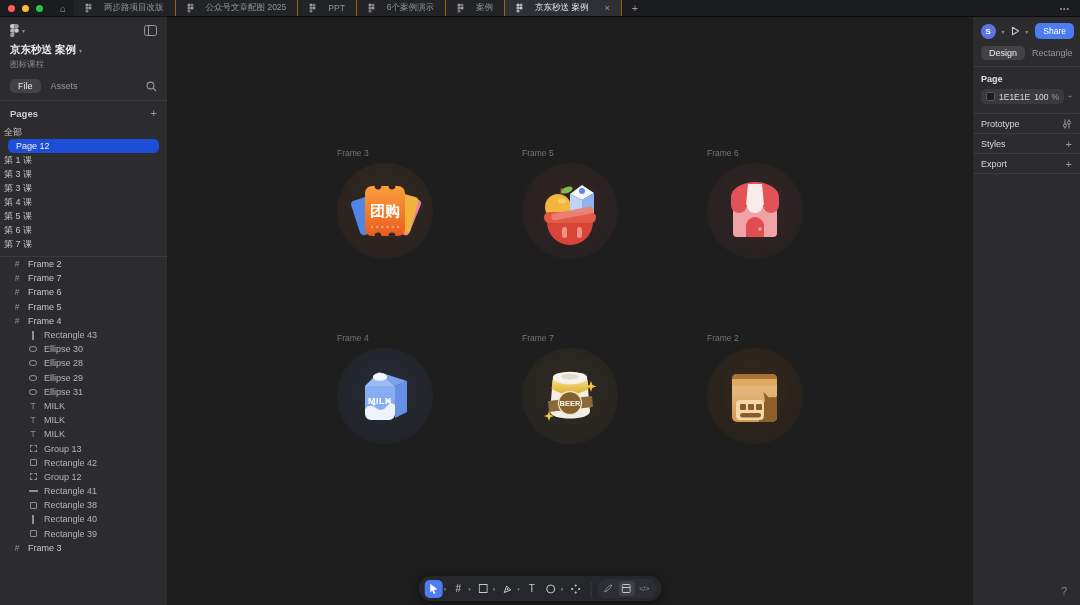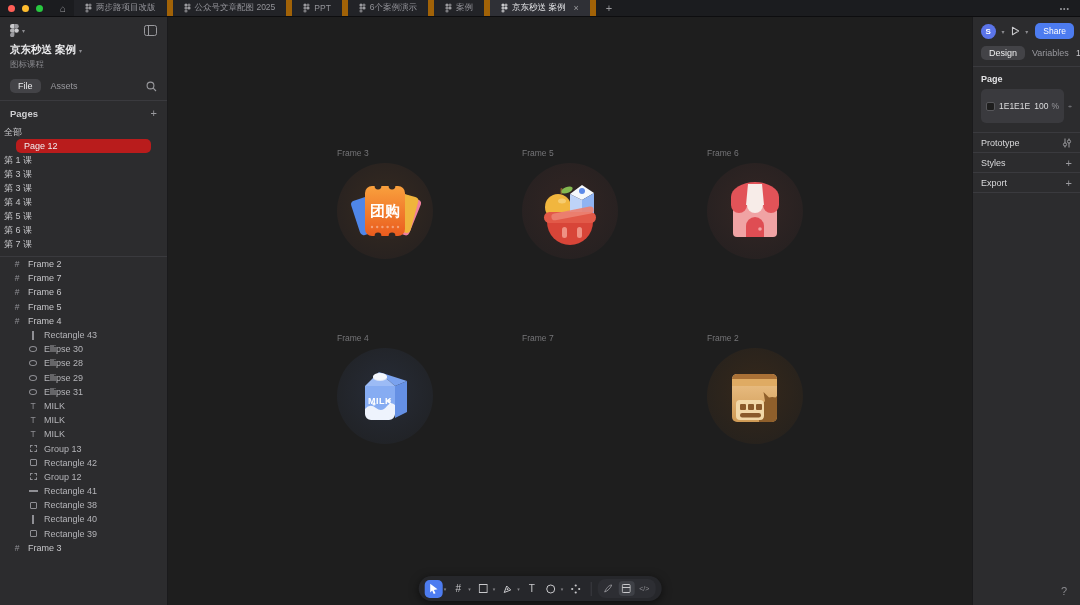--- a/index.html
+++ b/index.html
@@ -6,41 +6,41 @@
   html,body { width:1080px; height:605px; overflow:hidden; }
   body { background:#1e1e1e; font-family:"Liberation Sans","DejaVu Sans",sans-serif; color:#d5d5d6; -webkit-font-smoothing:antialiased; }
 
   
   .topbar { position:absolute; left:0; top:0; width:1080px; height:17px; background:#1b1c1f; border-bottom:1px solid #0d0d0f; display:flex; align-items:stretch; }
   .traffic { display:flex; align-items:center; gap:7px; padding:0 9px 0 8px; }
   .light { width:7px; height:7px; border-radius:50%; }
   .l-red{background:#ff5f57}.l-yellow{background:#febc2e}.l-green{background:#28c840}
   .home-btn { display:flex; align-items:center; padding:0 8px; color:#9a9a9e; font-size:10px; }
   .tabs { display:flex; align-items:stretch; }
-  .tab { display:flex; align-items:center; gap:4px; padding:0 11px; font-size:8.5px; color:#94949a; background:#222327; border-right:6px solid #a16207; white-space:nowrap; }
+  .tab { display:flex; align-items:center; gap:12px; padding:0 11px; font-size:8.5px; color:#94949a; background:#222327; border-right:1px solid #a16207; white-space:nowrap; }
   .tab.active { background:#2f3036; color:#e9e9ec; }
   .tab .close { margin-left:4px; font-size:9px; color:#9a9a9e; }
   .newtab { display:flex; align-items:center; padding:0 10px; color:#9a9a9e; font-size:11px; }
   .menu-dots { position:absolute; right:10px; top:0; height:17px; display:flex; align-items:center; color:#9a9a9e; font-size:7px; letter-spacing:1px; }
 
   
   .sidebar { position:absolute; left:0; top:17px; width:168px; height:588px; background:#2c2c2e; border-right:1px solid #1a1a1c; font-size:9.5px; }
   .sb-row1 { display:flex; align-items:center; padding:7px 10px 4px 10px; }
   .chev { font-size:6px; color:#8b8b90; margin-left:3px; }
   .sb-spacer { flex:1; }
   .sb-title { padding:2px 10px 0; font-size:10.5px; font-weight:bold; color:#ececee; display:flex; align-items:center; }
   .sb-subtitle { padding:2px 10px 0; font-size:8.5px; color:#88888d; }
   .sb-nav { display:flex; align-items:center; gap:10px; margin:8px 10px 7px; }
   .pill { background:#434347; border-radius:5px; padding:2px 8px; color:#ececee; font-size:9px; }
   .nav-plain { color:#98989d; font-size:9px; }
   .divider { border-top:1px solid #3a3a3e; }
   .sec-head { display:flex; align-items:center; padding:6px 10px; color:#cfcfd2; font-size:9.5px; font-weight:bold; }
   .sec-head .plus { margin-left:auto; color:#9a9a9e; font-size:11px; font-weight:normal; }
   .page-row { height:14px; display:flex; align-items:center; padding-left:4px; color:#c6c6c9; font-size:9px; }
-  .page-row.selected { background:#b91c1c; border-radius:5px; margin:0 16px; padding-left:8px; color:#f0f0f2; }
+  .page-row.selected { background:#1d4ed8; border-radius:5px; margin:0 8px; padding-left:8px; color:#f0f0f2; }
   .layer-row { height:14.2px; display:flex; align-items:center; padding-left:12px; gap:6px; color:#c6c6c9; font-size:9px; }
   .layer-row.child { padding-left:28px; color:#b4b4b8; }
   .lic { width:10px; display:flex; justify-content:center; align-items:center; color:#8f8f94; font-size:8.5px; flex:none; }
   .ic-rect { width:7px; height:7px; border:1px solid #8f8f94; border-radius:1px; }
   .ic-group { width:7px; height:7px; border:1px dashed #8f8f94; }
   .ic-ellipse { width:8px; height:6px; border:1px solid #8f8f94; border-radius:50%; }
   .ic-vline { width:1.5px; height:9px; background:#8f8f94; }
   .ic-hline { width:9px; height:1.5px; background:#8f8f94; }
 
   
@@ -57,21 +57,21 @@
 
   
   .inspector { position:absolute; right:0; top:17px; width:108px; height:588px; background:#2c2c2e; border-left:1px solid #1a1a1c; font-size:9px; }
   .ins-row1 { display:flex; align-items:center; padding:6px 6px 5px 8px; gap:3px; }
   .avatar { width:15px; height:15px; border-radius:50%; background:#5b74e8; color:#fff; font-size:8px; font-weight:bold; display:flex; align-items:center; justify-content:center; }
   .share-btn { margin-left:4px; background:#4d7cf0; color:#fff; border:none; border-radius:5px; font-size:8.5px; padding:3px 8px; font-family:inherit; }
   .ins-tabs { display:flex; align-items:center; padding:2px 8px 6px; gap:7px; }
   .zoom-ctl { margin-left:auto; color:#c9c9cc; font-size:8.5px; display:flex; align-items:center; }
   .ins-section { padding:7px 8px 3px; color:#e3e3e5; font-weight:bold; font-size:9px; }
   .color-row { display:flex; align-items:center; gap:4px; margin:2px 8px 9px; }
-  .color-group { flex:1; background:#3a3a3e; border-radius:5px; height:34px; display:flex; align-items:center; padding:0 5px; gap:4px; }
+  .color-group { flex:1; background:#3a3a3e; border-radius:5px; height:15px; display:flex; align-items:center; padding:0 5px; gap:4px; }
   .swatch { width:9px; height:9px; border-radius:2px; background:#1e1e1e; border:1px solid #56565a; }
   .hex { color:#dededf; font-size:8.5px; }
   .opacity { margin-left:auto; display:flex; gap:3px; color:#dededf; font-size:8.5px; }
   .opacity .unit { color:#98989d; }
   .ins-line { display:flex; align-items:center; padding:0 8px; height:19px; color:#d9d9db; }
   .ins-line .right { margin-left:auto; color:#9a9a9e; font-size:11px; }
 
   
   .toolbar { position:absolute; left:540px; top:576px; transform:translateX(-50%); height:25px; background:#26272b; border-radius:13px; box-shadow:0 2px 10px rgba(0,0,0,.55); display:flex; align-items:center; padding:0 6px; gap:1px; }
   .tool { display:flex; align-items:center; justify-content:center; width:18px; height:18px; border-radius:5px; color:#c9c9cc; font-size:10px; }
@@ -405,20 +405,39 @@
         <path d="M16 49 q5 -6 11 -1 q6 5 11 -2 q4 -5 8 -1 v9 a6 6 0 0 1 -6 6 h-18 a6 6 0 0 1 -6 -6 z" fill="#eef3fd"></path>
         <circle cx="25" cy="44" r="1.6" fill="#eef3fd"></circle>
           <circle cx="40" cy="41" r="2" fill="#eef3fd"></circle>
         <text x="31" y="44" font-size="9" font-weight="bold" fill="#ffffff" text-anchor="middle" letter-spacing="0.5">MILK</text>
       </svg>
     </div>
   </div>
 
   <div class="frame" style="left:354px; top:316px;">
     <div class="frame-label">Frame 7</div>
+    <div class="disc bg-beer">
+      <svg width="72" height="72" viewBox="0 0 72 72">
+        <defs>
+            <linearGradient id="gGold" x1="0" y1="0" x2="0" y2="1">
+              <stop offset="0" stop-color="#f5dc78"></stop>
+              <stop offset="1" stop-color="#ddae36"></stop>
+            </linearGradient>
+          </defs>
+        <path d="M19 17 c10 -5 24 -5 34 0 l3 34 c1 10 -41 10 -40 0 z" fill="#f2eee3"></path>
+        <path d="M18.6 20 c11 6 24 6 35 0 l1 9 c-12 7 -25 7 -37 0 z" fill="url(#gGold)"></path>
+        <ellipse cx="36" cy="17" rx="17" ry="5.2" fill="#f6f3ec"></ellipse>
+        <ellipse cx="36" cy="16.6" rx="9" ry="2.8" fill="#e0dbce"></ellipse>
+        <polygon points="14,41 58,36 59,47 15,52" fill="#8a6a38"></polygon>
+        <circle cx="36" cy="43" r="11.5" fill="#83612f" stroke="#f0e6cf" stroke-width="1.3"></circle>
+        <text x="36" y="46" font-size="7.5" font-weight="bold" fill="#fdf8ea" text-anchor="middle">BEER</text>
+        <path d="M15 51 l1.3 3.7 3.7 1.3 -3.7 1.3 -1.3 3.7 -1.3 -3.7 -3.7 -1.3 3.7 -1.3 z" fill="#f2c83e"></path>
+        <path d="M57 21 l1.4 4 4 1.4 -4 1.4 -1.4 4 -1.4 -4 -4 -1.4 4 -1.4 z" fill="#f2c83e"></path>
+      </svg>
+    </div>
   </div>
 
   <div class="frame" style="left:539px; top:316px;">
     <div class="frame-label">Frame 2</div>
     <div class="disc bg-bag">
       <svg width="72" height="72" viewBox="0 0 72 72">
         <defs>
           <linearGradient id="gBag" x1="0" y1="0" x2="0" y2="1">
               <stop offset="0" stop-color="#eec48b"></stop>
               <stop offset="1" stop-color="#cf9a55"></stop>
@@ -451,21 +470,21 @@
     <span class="chev">▾</span>
     <div class="sb-spacer"></div>
     <svg width="9" height="10" viewBox="0 0 9 10">
         <path d="M1.5 1.2 L8 5 L1.5 8.8 Z" fill="none" stroke="#c9c9cc" stroke-width="1.1" stroke-linejoin="round"></path>
       </svg>
     <span class="chev">▾</span>
     <button class="share-btn">Share</button>
   </div>
   <div class="ins-tabs">
     <span class="pill">Design</span>
-    <span class="nav-plain">Variables</span>
+    <span class="nav-plain">Rectangle</span>
     <div class="zoom-ctl">
       <span>120%</span>
 
     </div>
   </div>
   <div class="divider"></div>
   <div class="ins-section">Page</div>
   <div class="color-row">
     <div class="color-group">
       <span class="swatch"></span>

